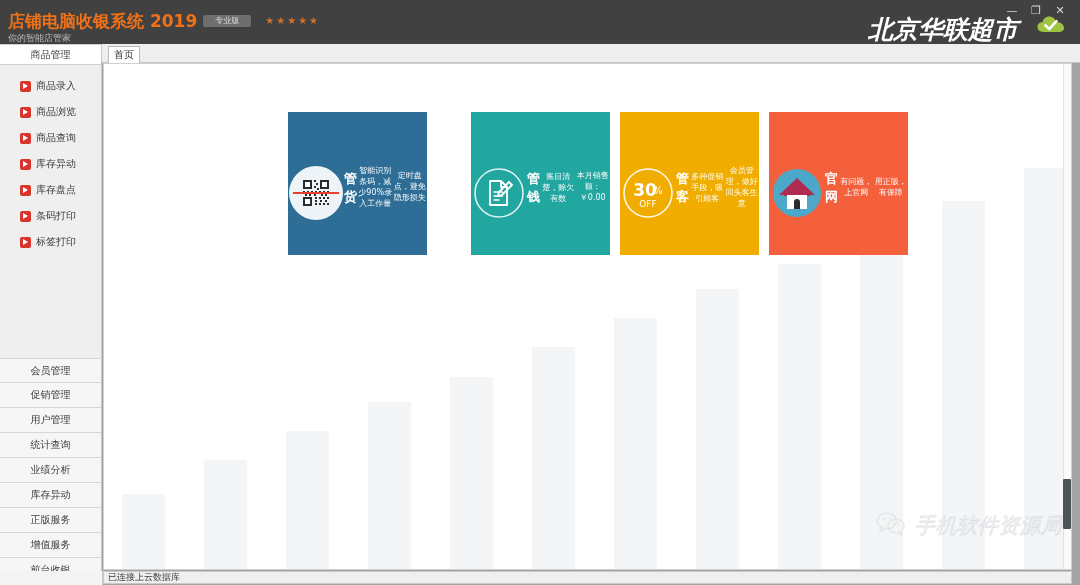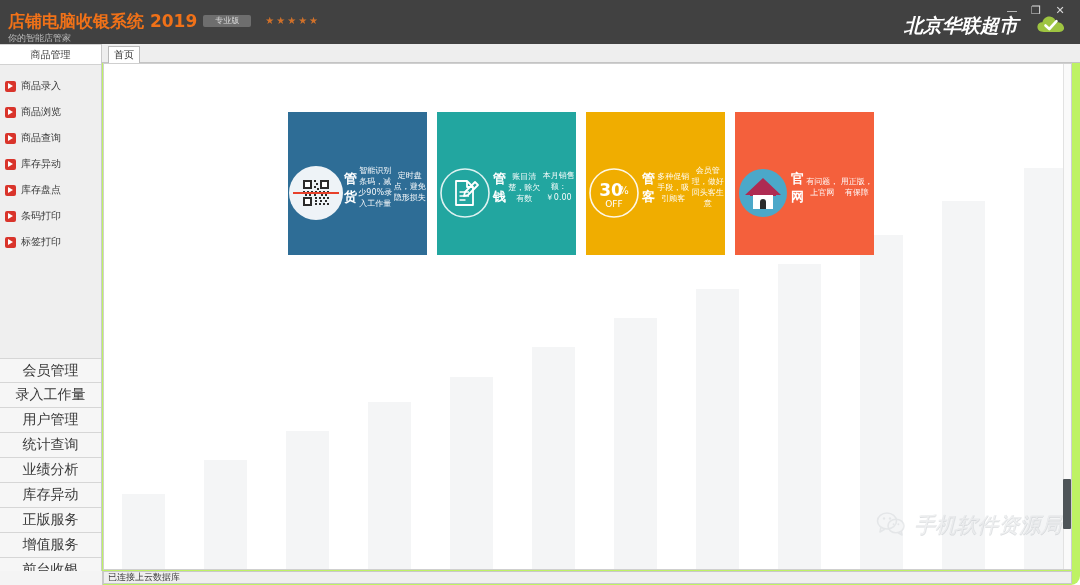--- a/index.html
+++ b/index.html
@@ -1,21 +1,21 @@
 <!DOCTYPE html>
 <html><head>
 <meta charset="utf-8">
 <style>
   * { box-sizing: border-box; margin:0; padding:0; }
   html, body {
     width:1080px; height:585px; overflow:hidden;
     font-family:"DejaVu Sans","Liberation Sans",sans-serif;
     background:#fff;
   }
-  #app { position:relative; width:1080px; height:585px; background:#bef264;border-radius:9px; }
+  #app { position:relative; width:1080px; height:585px; background:#a3a3a3; }
 
   
   .titlebar {
     position:absolute; left:0; top:0; width:1080px; height:44px;
     background:#414141;
   }
   .brand { position:absolute; left:8px; top:11px; }
   .brand-line { display:flex; align-items:center; }
   .brand-title {
     font-size:17px; font-weight:bold; color:#f07118;
@@ -34,21 +34,21 @@
     font-size:9px; color:#bdbdbd; margin-top:1px; white-space:nowrap;
   }
   .license {
     position:absolute; left:0; top:4px; width:1080px;
     text-align:center; font-size:10px; color:#cfcfcf;
   }
   .shopname {
     position:absolute; right:62px; top:13px;
     font-family:"DejaVu Serif","Liberation Serif",serif;
     font-style:italic; font-weight:bold;
-    font-size:19px; color:#ffffff; white-space:nowrap;
+    font-size:25px; color:#ffffff; white-space:nowrap;
   }
   .cloud-ok {
     position:absolute; right:14px; top:14px; width:30px; height:22px;
   }
   .wctrl { position:absolute; right:8px; top:2px; display:flex; gap:0px; }
   .wbtn {
     width:24px; height:16px; color:#d8d8d8; font-size:11px;
     display:flex; align-items:center; justify-content:center; cursor:pointer;
   }
 
@@ -58,36 +58,36 @@
     background:#f4f4f4; border-right:1px solid #c9c9c9;
   }
   .grp-head {
     height:21px; background:#ffffff; border-top:1px solid #d2d2d2;
     border-bottom:1px solid #d2d2d2;
     display:flex; align-items:center; justify-content:center;
     font-size:10px; color:#404040;
   }
   .grp-body { background:#efefef; padding-top:8px; height:293px; }
   .side-item {
-    height:26px; display:flex; align-items:center; padding-left:5px;
+    height:26px; display:flex; align-items:center; padding-left:20px;
     font-size:10px; color:#3a3a3a; cursor:pointer;
   }
   .ico-arrow {
     width:11px; height:11px; background:#d9342b; border-radius:2px;
     position:relative; margin-right:5px; flex:none;
   }
   .ico-arrow::after {
     content:""; position:absolute; left:2.5px; top:2.5px;
     width:0; height:0; border-left:5px solid #fff;
     border-top:3px solid transparent; border-bottom:3px solid transparent;
   }
   .nav-btn {
     height:25px; background:#f6f6f6; border-bottom:1px solid #d6d6d6;
     display:flex; align-items:center; justify-content:center;
-    font-size:14px; color:#3a3a3a; cursor:pointer;
+    font-size:10px; color:#3a3a3a; cursor:pointer;
   }
   .nav-btn:first-child { border-top:1px solid #d6d6d6; }
 
   
   .tabstrip {
     position:absolute; left:102px; top:44px; width:978px; height:19px;
     background:#eeeeee; border-bottom:1px solid #c4c4c4;
   }
   .tab {
     position:absolute; left:6px; top:2px; height:17px; min-width:32px;
@@ -221,21 +221,21 @@
         <span>条码打印</span>
       </div>
       <div class="side-item">
         <span class="ico-arrow"></span>
         <span>标签打印</span>
       </div>
     </div>
 
     <div>
       <div class="nav-btn">会员管理</div>
-      <div class="nav-btn">录入工作量</div>
+      <div class="nav-btn">促销管理</div>
       <div class="nav-btn">用户管理</div>
       <div class="nav-btn">统计查询</div>
       <div class="nav-btn">业绩分析</div>
       <div class="nav-btn">库存异动</div>
       <div class="nav-btn">正版服务</div>
       <div class="nav-btn">增值服务</div>
       <div class="nav-btn">前台收银</div>
     </div>
   </div>
 
@@ -302,21 +302,21 @@
                 <rect x="39" y="38" width="2" height="2"></rect>
             </g>
             <rect x="5" y="27" width="46" height="2" fill="#e8402a"></rect>
           </svg>
         </div>
         <div class="card-title">管货</div>
         <div class="card-desc">智能识别条码，减少90%录入工作量</div>
         <div class="card-desc second">定时盘点，避免隐形损失</div>
       </div>
 
-      <div class="card" style="background:#22A6A0;">
+      <div class="card" style="background:#22A6A0;margin-left:34px;">
         <div class="card-icon">
           <svg width="56" height="56" viewBox="0 0 56 56">
             <circle cx="28" cy="28" r="24" fill="none" stroke="#ffffff" stroke-width="1.6" opacity=".85"></circle>
             <path d="M19 16 h11 l6 6 v18 h-17 z" fill="none" stroke="#fff" stroke-width="1.8" stroke-linejoin="round"></path>
             <path d="M30 16 v6 h6" fill="none" stroke="#fff" stroke-width="1.8" stroke-linejoin="round"></path>
             <line x1="22.5" y1="27" x2="32" y2="27" stroke="#fff" stroke-width="1.5"></line>
             <line x1="22.5" y1="31" x2="32" y2="31" stroke="#fff" stroke-width="1.5"></line>
             <line x1="22.5" y1="35" x2="28.5" y2="35" stroke="#fff" stroke-width="1.5"></line>
             <path d="M38 17 l3 3 l-10 10 l-4 1 l1 -4 z" fill="none" stroke="#fff" stroke-width="1.8" stroke-linejoin="round"></path>
           </svg>

